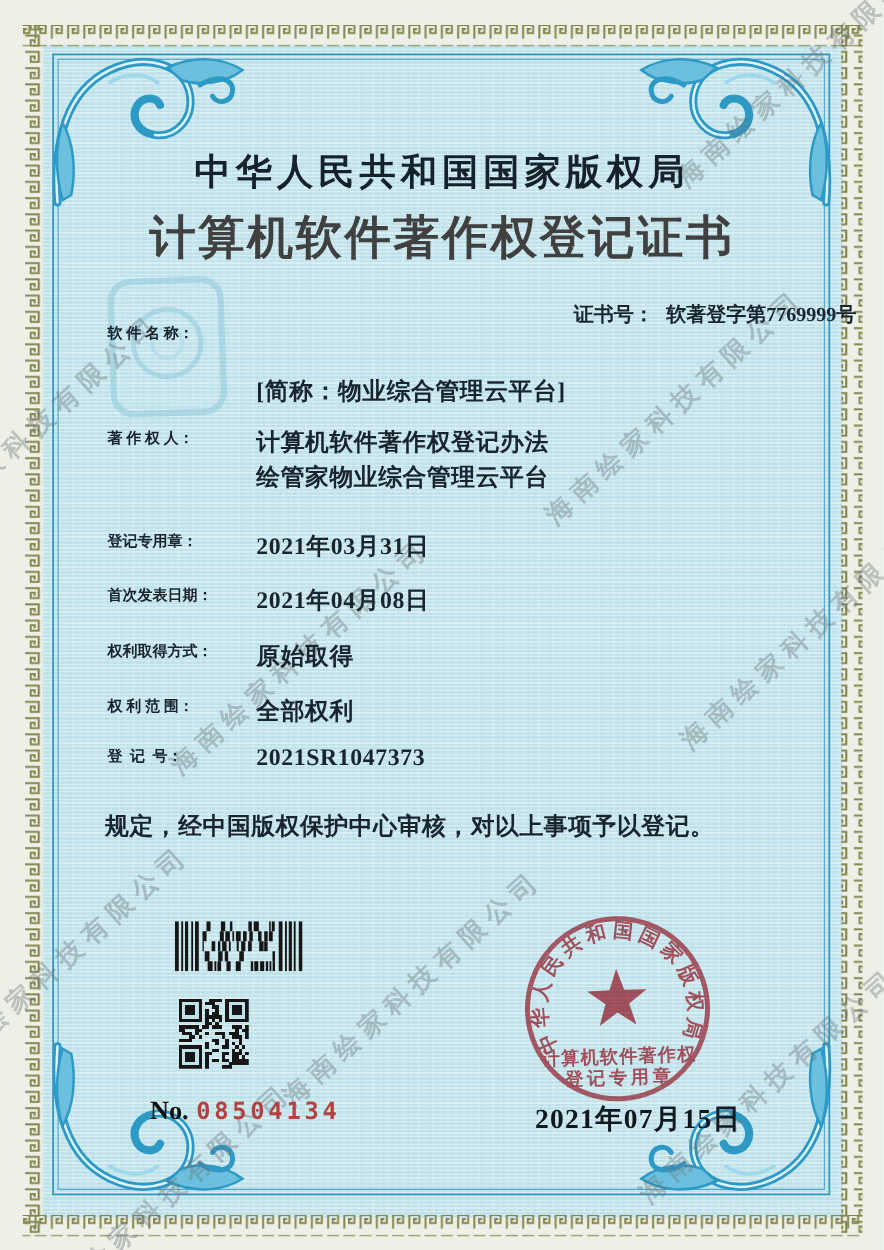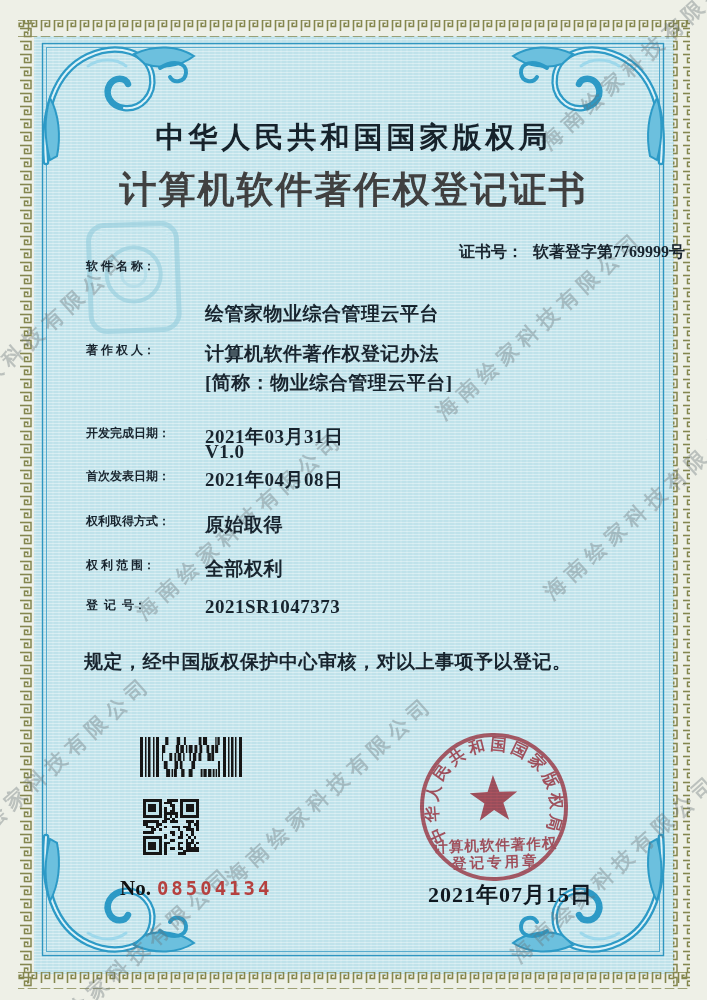--- a/index.html
+++ b/index.html
@@ -134,31 +134,30 @@
 
   <div class="authority">中华人民共和国国家版权局</div>
   <div class="cert-title">计算机软件著作权登记证书</div>
   <div class="certno">
     <span class="lab">证书号：</span><span>软著登字第7769999号</span>
   </div>
 
   <div class="row" style="top:258px">
     <span class="lab">软 件 名 称：</span>
     <span class="val">
+      <div>[简称：物业综合管理云平台]</div>
       <div>绘管家物业综合管理云平台</div>
-      <div>[简称：物业综合管理云平台]</div>
-      <div>V1.0</div>
     </span>
   </div>
   <div class="row" style="top:342px">
     <span class="lab">著 作 权 人：</span>
     <span class="val">计算机软件著作权登记办法</span>
   </div>
   <div class="row" style="top:425px">
-    <span class="lab">开发完成日期：</span>
+    <span class="lab">登记专用章：</span>
     <span class="val">2021年03月31日</span>
   </div>
   <div class="row" style="top:468px">
     <span class="lab">首次发表日期：</span>
     <span class="val">2021年04月08日</span>
   </div>
   <div class="row" style="top:513px">
     <span class="lab">权利取得方式：</span>
     <span class="val">原始取得</span>
   </div>

